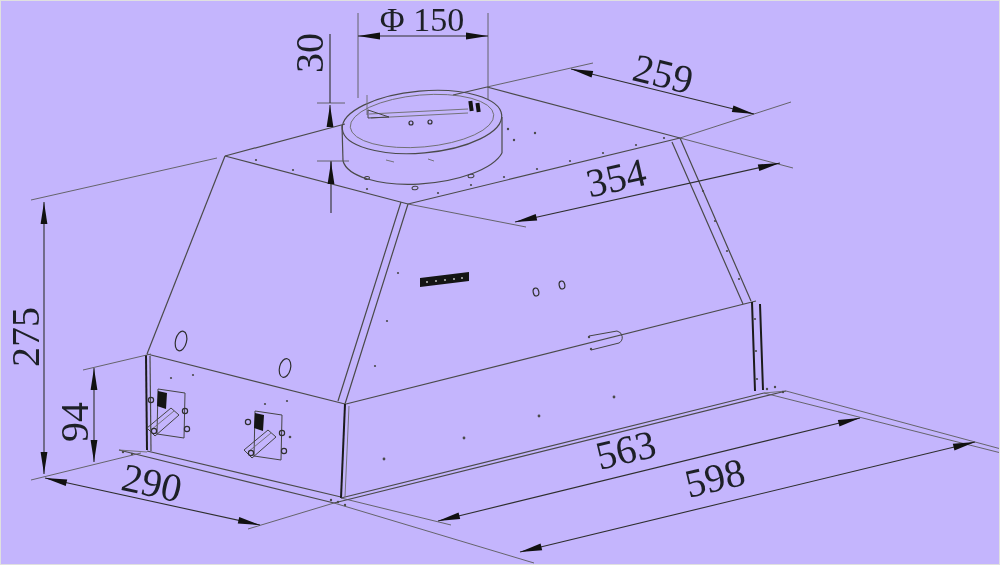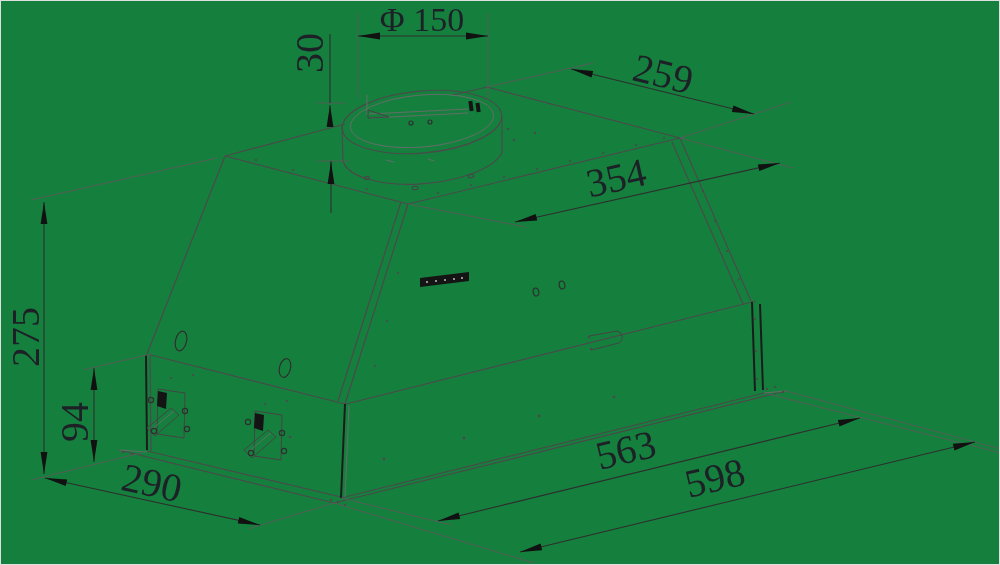--- a/index.html
+++ b/index.html
@@ -1,16 +1,16 @@
 <!DOCTYPE html>
 <html><head>
 <meta charset="utf-8">
 <style>
   html,body{margin:0;padding:0;background:#f5f5f5;}
-  #stage{position:relative;width:1000px;height:565px;background:#15803d;border:1px solid #e0e0e0;box-sizing:border-box;overflow:hidden;}
+  #stage{position:relative;width:1000px;height:565px;background:#c4b5fd;border:1px solid #e0e0e0;box-sizing:border-box;overflow:hidden;}
   svg{position:absolute;left:0;top:0;}
   .edge{stroke:#4a4a4a;stroke-width:1.2;fill:none;}
   .soft{stroke:#6b6b6b;stroke-width:0.9;fill:none;}
   .thick{stroke:#1b1b1b;stroke-width:2;fill:none;}
   .dimline{stroke:#2e2e2e;stroke-width:1.1;fill:none;}
   .extline{stroke:#5a5a5a;stroke-width:0.9;fill:none;}
   .dimtext{font-family:"Liberation Serif","DejaVu Serif",serif;font-size:40px;fill:#1d2027;}
   .dimtext.small{font-size:34px;}
   .dot{fill:#4a4a4a;stroke:none;}
   .hole{stroke:#2f2f2f;stroke-width:1.2;fill:none;}

